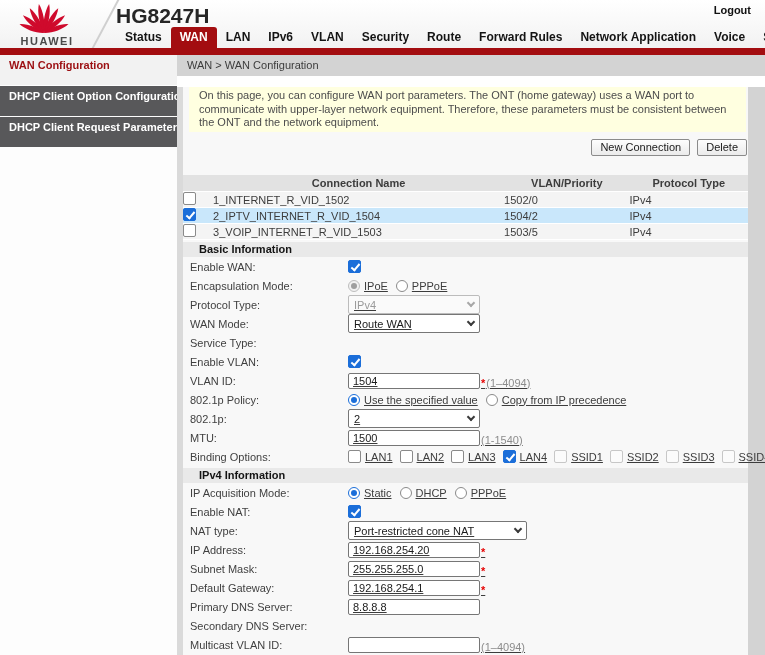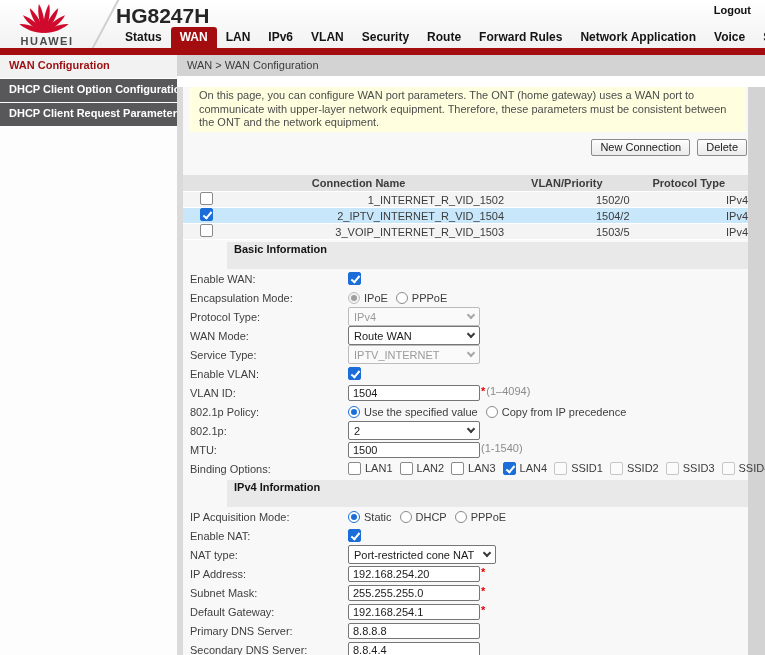--- a/index.html
+++ b/index.html
@@ -15,52 +15,52 @@
     background:#cfcfcf; transform:rotate(28deg); }
   #model { position:absolute; left:116px; top:4px; font-size:21px; font-weight:bold; color:#262626;text-align:right; }
   #logout { position:absolute; right:14px; top:4px; font-size:11px; font-weight:bold; color:#111; cursor:pointer; }
   #tabs { position:absolute; left:116px; bottom:0; display:flex; align-items:flex-end; }
   .tab { font-size:12px; font-weight:bold; color:#141414; padding:3px 9px 4px 9px; cursor:pointer; white-space:nowrap; }
   .tab.active { background:#a30d10; color:#fff; border-radius:3px 3px 0 0; }
   #redbar { position:absolute; left:0; top:48px; width:765px; height:7px; background:#a30d10; }
 
   
   #sidebar { position:absolute; left:0; top:55px; width:177px; height:600px; background:#fdfdfd; }
-  .side-item { height:23px; line-height:21px; padding-left:9px; margin-bottom:1px;
+  .side-item { height:30px; line-height:21px; padding-left:9px; margin-bottom:1px;
     background:#58585a; color:#fff; font-weight:bold; cursor:pointer; white-space:nowrap; overflow:hidden; }
   .side-item.active { background:#f2f2f2; color:#9c1013; }
 
   
   #main { position:absolute; left:177px; top:55px; width:588px; height:600px; }
   #breadcrumb { height:21px; line-height:21px; background:#d3d3d3; padding-left:10px; color:#3c3c3c; }
   #content { height:579px; background:#f8f8f8; border-left:6px solid #dadada; border-right:17px solid #d3d3d3; }
 
   #infobox { margin:11px 2px 0 6px; background:#ffffe0; padding:2px 10px; line-height:13.5px; color:#4c4c4c; }
   #actions { margin-top:7px; text-align:right; padding-right:1px; }
   .btn { display:inline-block; font-size:11px; font-family:"Liberation Sans",sans-serif; color:#1a1a1a;
     background:linear-gradient(#fdfdfd,#ebebeb); border:1px solid #8b8b8b; border-radius:2px;
     padding:1px 8px 2px 8px; margin-left:4px; cursor:pointer; }
 
   
   #conn-table { border-collapse:collapse; width:100%; margin-top:19px; table-layout:fixed; }
   #conn-table th { background:#e2e2e2; font-weight:bold; height:17px; font-size:11px; border-bottom:1px solid #fff; }
-  #conn-table td { height:14px; text-align:right; border-bottom:1px solid #fff; }
+  #conn-table td { height:14px; text-align:left; border-bottom:1px solid #fff; }
   #conn-table tbody tr { background:#f4f4f4; }
   #conn-table tbody tr.selected { background:#c9e7fb; }
   .col-cb { width:30px; } .col-name { width:290px; } .col-vlan { width:125px; } .col-proto { width:118px; }
 
   
-  .section-bar { margin-top:2px; height:27px; line-height:15px; background:#e9e9e9;
-    font-weight:bold; color:#141414; padding-left:7px;margin-left:44px; }
+  .section-bar { margin-top:2px; height:15px; line-height:15px; background:#e9e9e9;
+    font-weight:bold; color:#141414; padding-left:16px; }
   .end-bar { margin-top:3px; height:9px; background:#e9e9e9; }
 
   
   .frow { display:flex; align-items:center; height:19px; padding-left:7px;gap:8px; }
   .flabel { width:150px; color:#3f3f3f; flex:none; }
-  .fctrl { display:flex; align-items:flex-start; }
+  .fctrl { display:flex; align-items:flex-end;text-decoration:underline; }
 
   
   .cb { position:relative; width:13px; height:13px; border:1px solid #8a8a8a; border-radius:2px;
     background:#fff; display:inline-block; flex:none; cursor:pointer; }
   .cb.checked { background:#1b6ed9; border-color:#1b6ed9; }
   .cb.checked::after { content:''; position:absolute; left:4px; top:1px; width:3px; height:7px;
     border:solid #fff; border-width:0 2px 2px 0; transform:rotate(40deg); }
   .cb.disabled { border-color:#c7c7c7; background:#fbfbfb; }
   .cblabel { margin:0 7px 0 4px; }
 
@@ -74,21 +74,21 @@
   .radio.disabled.checked::after { background:#9e9e9e; }
   .rlabel { margin:0 8px 0 4px; }
 
   
   .sel { display:flex; align-items:center; justify-content:space-between; width:132px; height:19px;
     border:1px solid #767676; border-radius:2px; background:#fff; padding:0 5px; color:#1a1a1a; cursor:pointer; flex:none; }
   .sel .chev { width:6px; height:6px; border-right:2px solid #3a3a3a; border-bottom:2px solid #3a3a3a;
     transform:rotate(45deg); margin-top:-3px; flex:none; }
   .sel.dis { color:#9a9a9a; border-color:#bcbcbc; background:#fafafa; }
   .sel.dis .chev { border-color:#a8a8a8; }
-  .sel.w158 { width:148px; }
+  .sel.w158 { width:179px; }
 
   
   .tin { width:132px; height:16px; border:1px solid #767676; border-radius:2px; padding:0 4px;
     font-size:11px; font-family:"Liberation Sans",sans-serif; color:#1a1a1a; background:#fff; flex:none; }
   .req { color:#e60000; font-weight:bold; margin-left:1px; }
   .hint { color:#8c8c8c; margin-left:1px; }
 
   svg { display:block; }
 </style>
 </head>
@@ -211,26 +211,20 @@
       <div class="fctrl">
         <div class="sel">
           <span>Route WAN</span>
           <span class="chev"></span>
         </div>
       </div>
     </div>
 
     <div class="frow">
       <div class="flabel">Service Type:</div>
-      <div class="fctrl">
-        <div class="sel dis">
-          <span>IPTV_INTERNET</span>
-          <span class="chev"></span>
-        </div>
-      </div>
     </div>
 
     <div class="frow">
       <div class="flabel">Enable VLAN:</div>
       <div class="fctrl">
           <span class="cb checked"></span>
         </div>
     </div>
 
     <div class="frow">
@@ -349,23 +343,20 @@
 
     <div class="frow">
       <div class="flabel">Primary DNS Server:</div>
       <div class="fctrl">
         <input class="tin" value="8.8.8.8" style="">
       </div>
     </div>
 
     <div class="frow">
       <div class="flabel">Secondary DNS Server:</div>
-      <div class="fctrl">
-        <input class="tin" value="8.8.4.4" style="">
-      </div>
     </div>
 
     <div class="frow">
       <div class="flabel">Multicast VLAN ID:</div>
       <div class="fctrl">
         <input class="tin" value="" style="">
         <span class="hint">(1–4094)</span>
       </div>
     </div>
 

